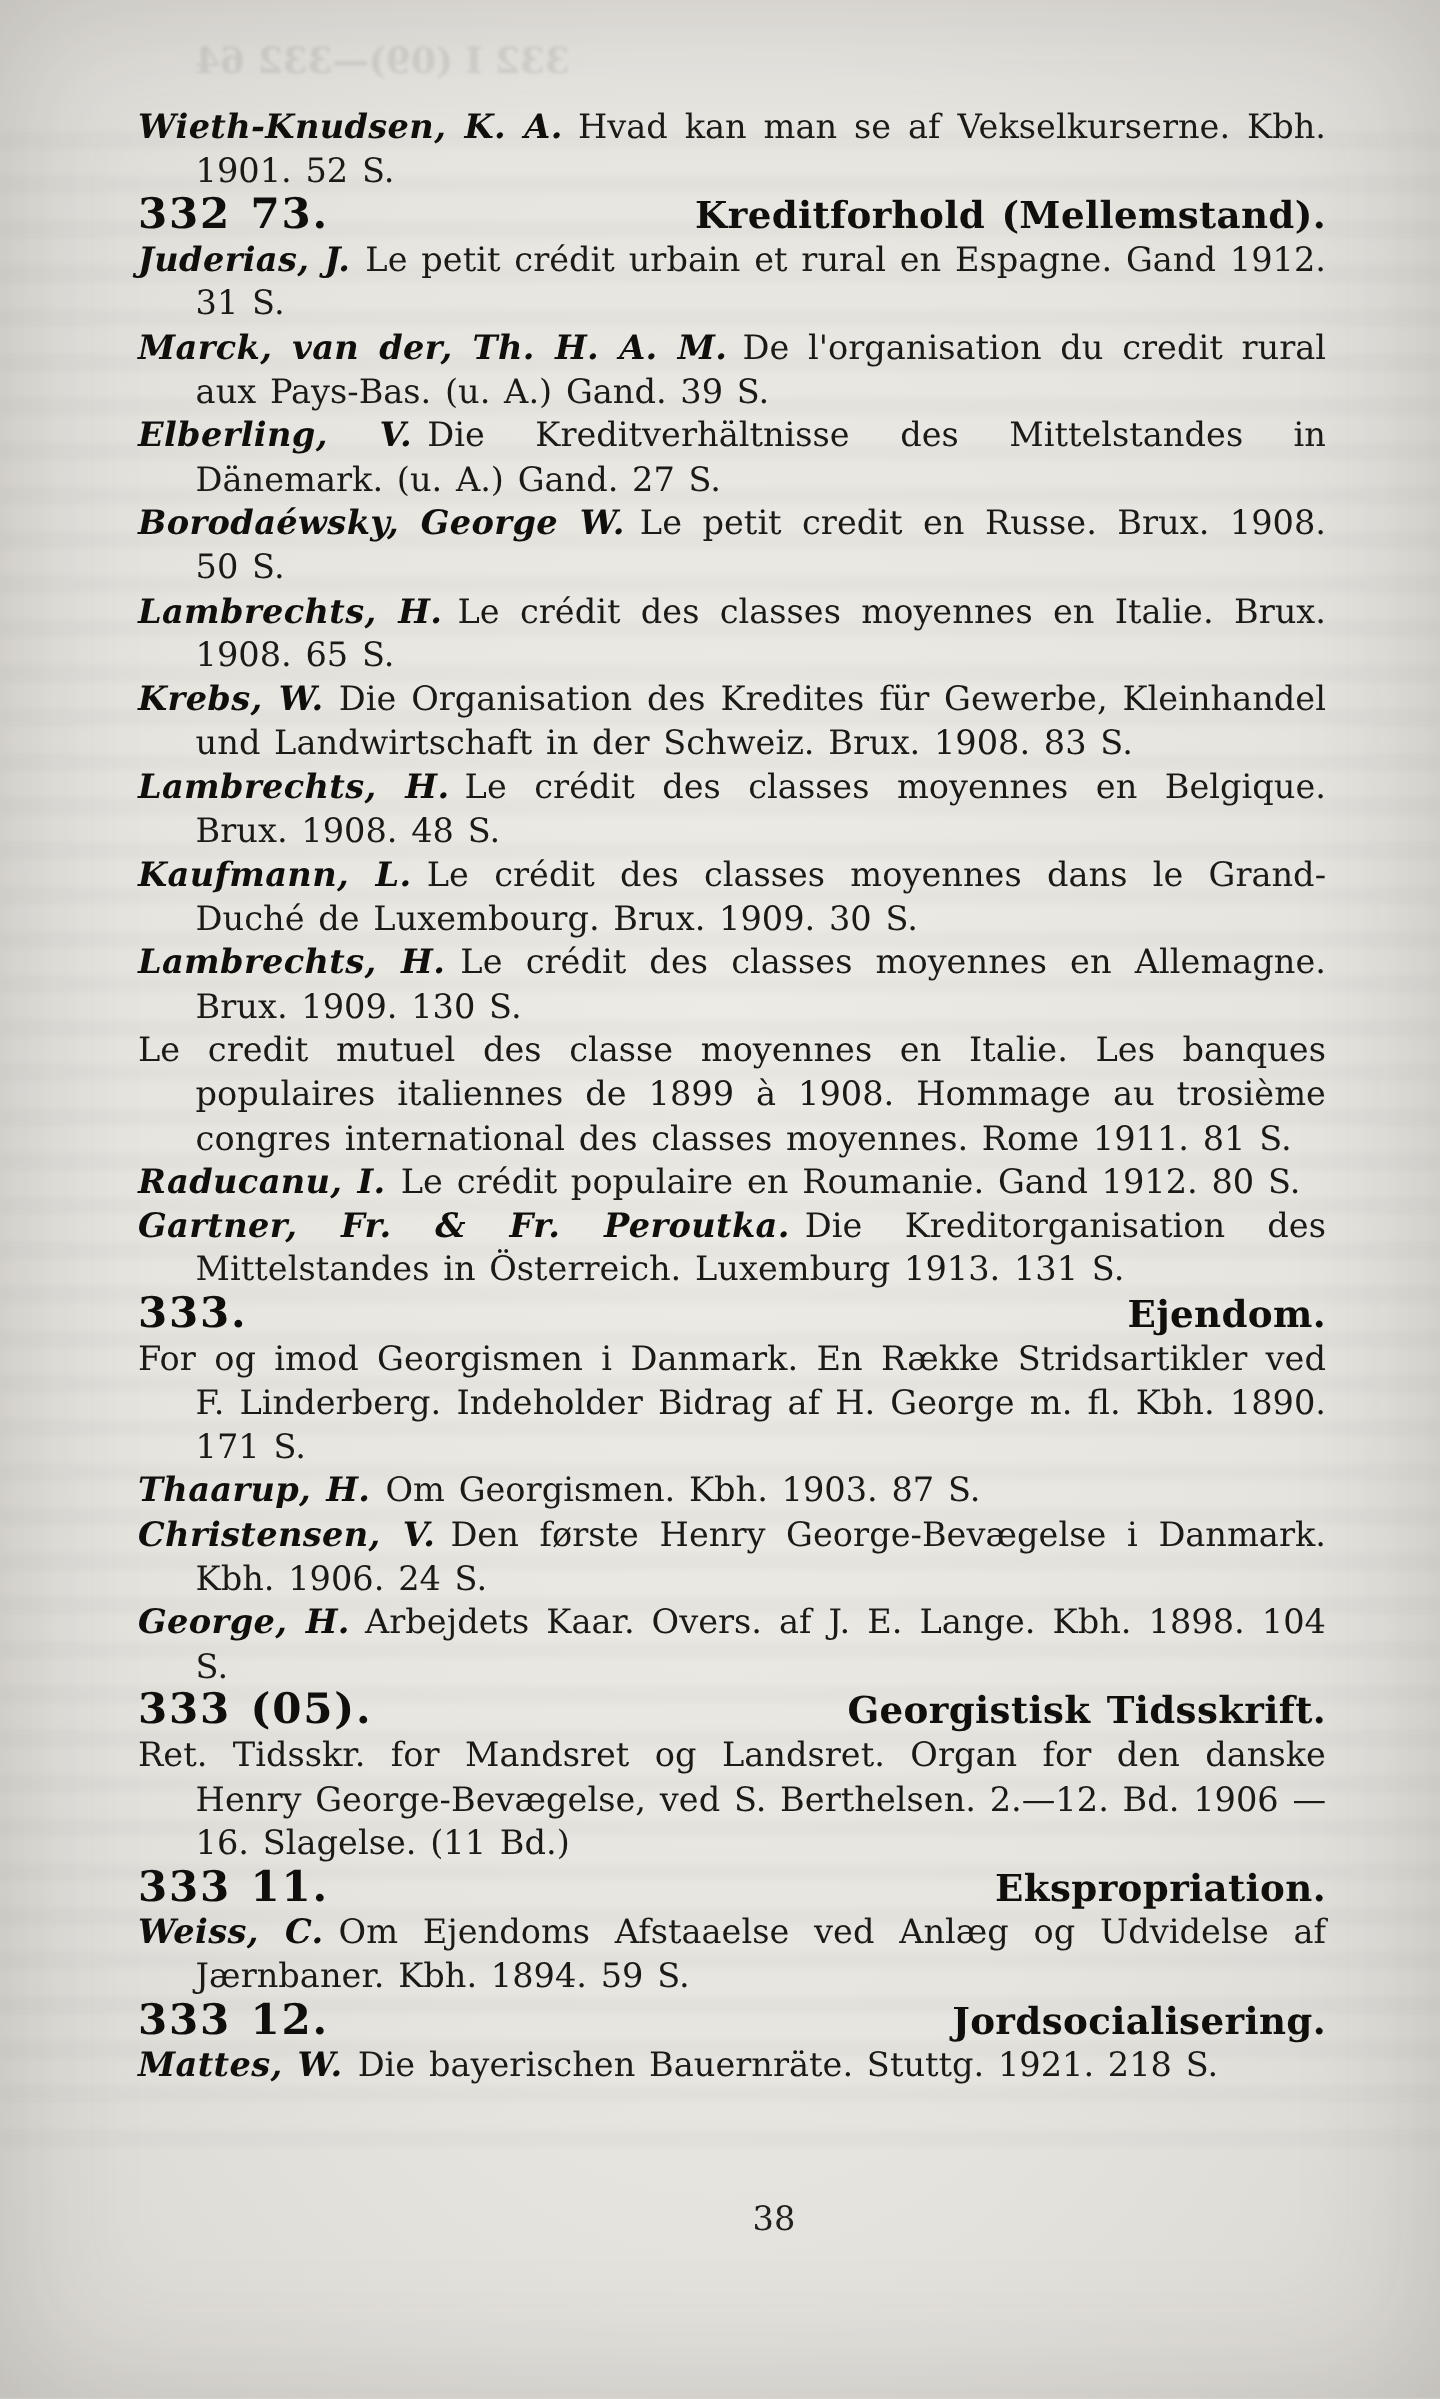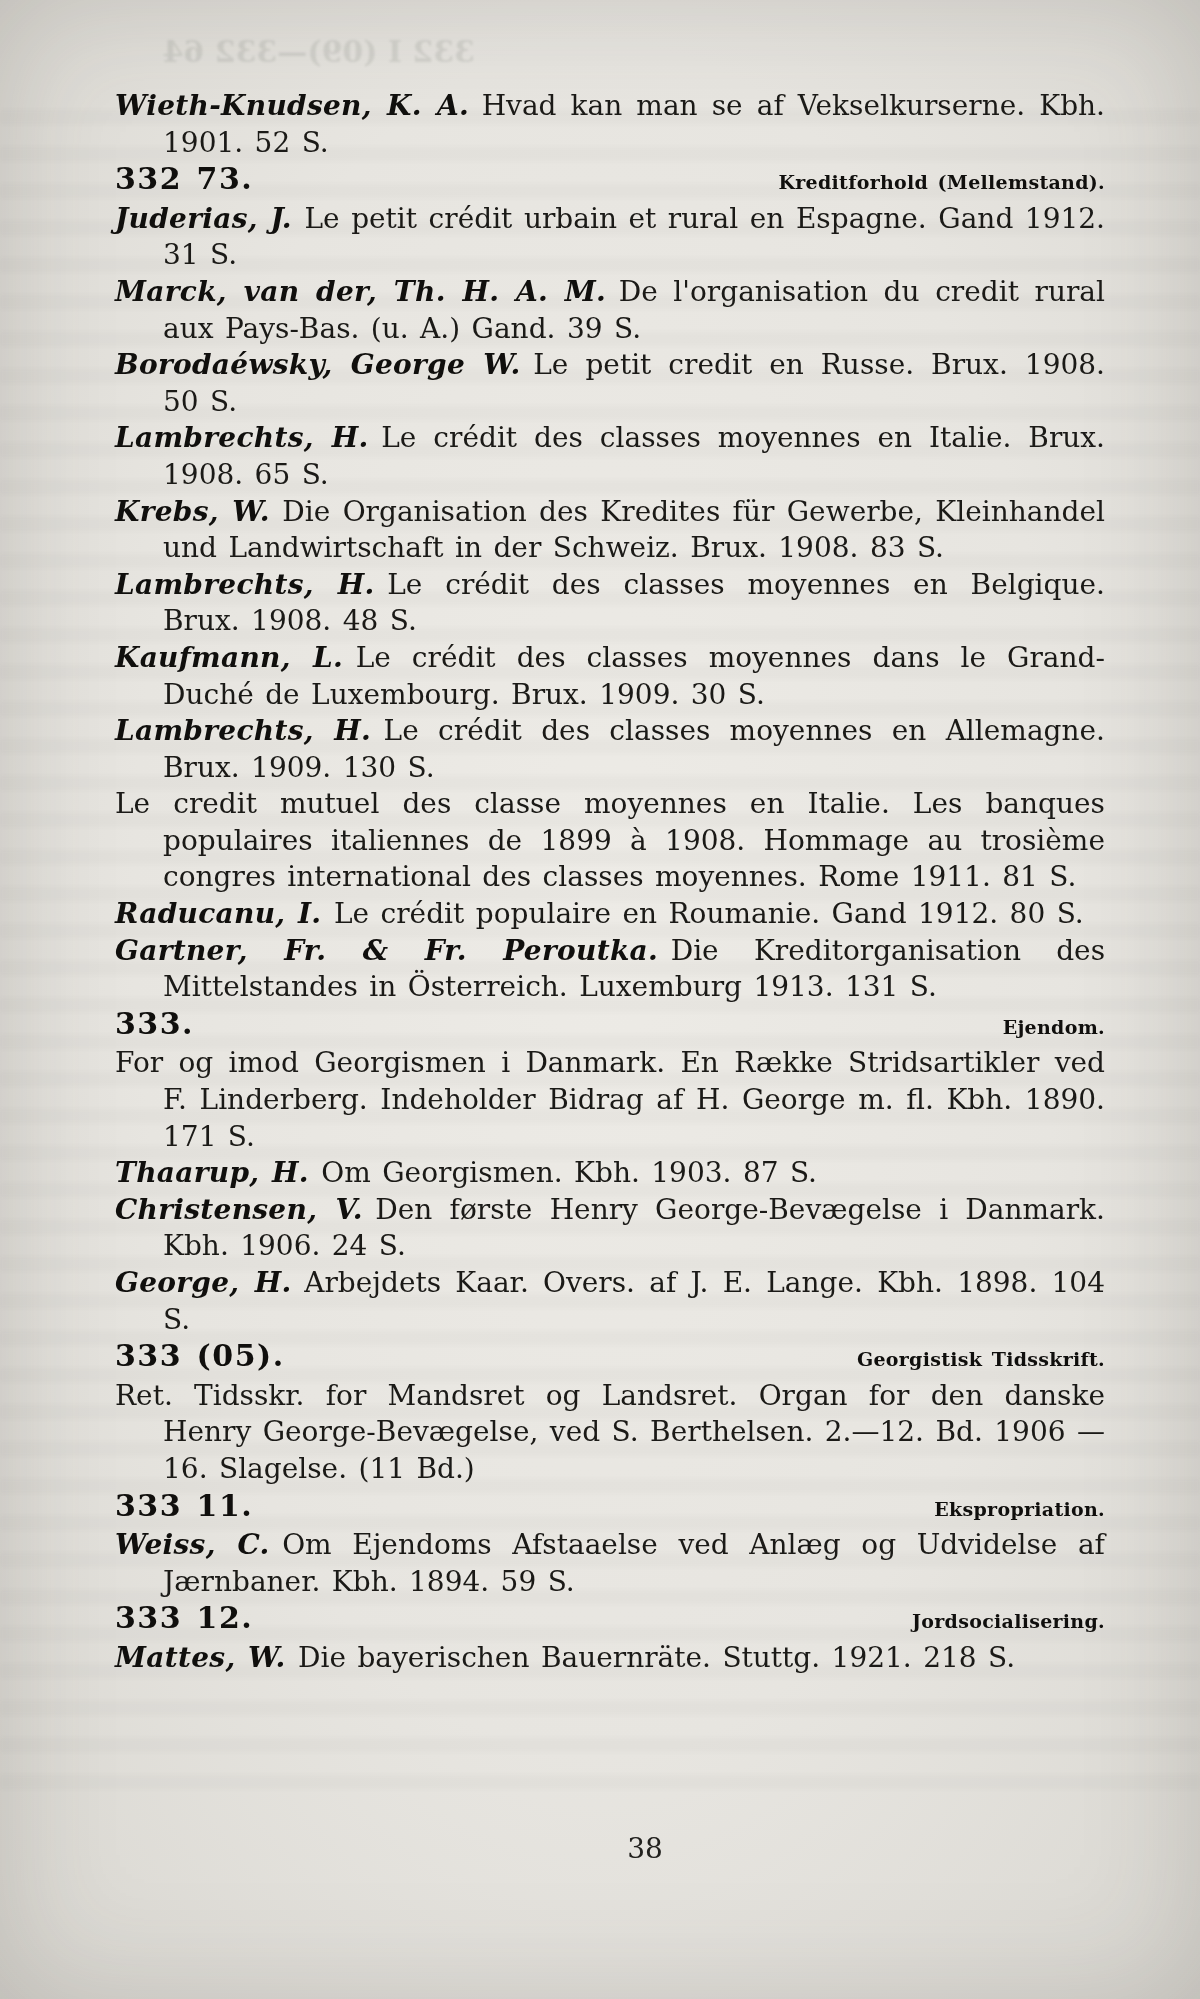--- a/index.html
+++ b/index.html
@@ -61,26 +61,26 @@
     font-style: italic;
   }
   .section-row {
     display: flex;
     justify-content: space-between;
     align-items: baseline;
     font-weight: bold;
     color: #100f0d;
   }
   .section-row .num {
-    font-size: 30px;
+    font-size: 35px;
     letter-spacing: 1.5px;
     text-align: center;
   }
   .section-row .title {
-    font-size: 19px;
+    font-size: 31px;
     letter-spacing: 0.3px;
   }
   .pagenum {
     position: absolute;
     left: 0; top: 1832px;
     width: 1200px;
     text-align: center;
     font-size: 28px;
     color: #22211e;
     transform: translateX(45px);
@@ -93,20 +93,21 @@
   <div class="ghost">332 I (09)—332 64</div>
   <div class="ghost-texture"></div>
   <div class="content" id="entries">
       <p class="entry"><span class="author">Wieth-Knudsen, K. A.</span><span>Hvad kan man se af Vekselkurserne. Kbh. 1901. 52 S.</span></p>
       <div class="section-row">
         <span class="num">332 73.</span>
         <span class="title">Kreditforhold (Mellemstand).</span>
       </div>
       <p class="entry"><span class="author">Juderias, J.</span><span>Le petit crédit urbain et rural en Espagne. Gand 1912. 31 S.</span></p>
       <p class="entry"><span class="author">Marck, van der, Th. H. A. M.</span><span>De l'organisation du credit rural aux Pays-Bas. (u. A.) Gand. 39 S.</span></p>
+      <p class="entry"><span class="author">Elberling, V.</span><span>Die Kreditverhältnisse des Mittelstandes in Dänemark. (u. A.) Gand. 27 S.</span></p>
       <p class="entry"><span class="author">Borodaéwsky, George W.</span><span>Le petit credit en Russe. Brux. 1908. 50 S.</span></p>
       <p class="entry"><span class="author">Lambrechts, H.</span><span>Le crédit des classes moyennes en Italie. Brux. 1908. 65 S.</span></p>
       <p class="entry"><span class="author">Krebs, W.</span><span>Die Organisation des Kredites für Gewerbe, Kleinhandel und Landwirtschaft in der Schweiz. Brux. 1908. 83 S.</span></p>
       <p class="entry"><span class="author">Lambrechts, H.</span><span>Le crédit des classes moyennes en Belgique. Brux. 1908. 48 S.</span></p>
       <p class="entry"><span class="author">Kaufmann, L.</span><span>Le crédit des classes moyennes dans le Grand-Duché de Luxembourg. Brux. 1909. 30 S.</span></p>
       <p class="entry"><span class="author">Lambrechts, H.</span><span>Le crédit des classes moyennes en Allemagne. Brux. 1909. 130 S.</span></p>
       <p class="entry"><span>Le credit mutuel des classe moyennes en Italie. Les banques populaires italiennes de 1899 à 1908. Hommage au trosième congres international des classes moyennes. Rome 1911. 81 S.</span></p>
       <p class="entry"><span class="author">Raducanu, I.</span><span>Le crédit populaire en Roumanie. Gand 1912. 80 S.</span></p>
       <p class="entry"><span class="author">Gartner, Fr. &amp; Fr. Peroutka.</span><span>Die Kreditorganisation des Mittelstandes in Österreich. Luxemburg 1913. 131 S.</span></p>
       <div class="section-row">

